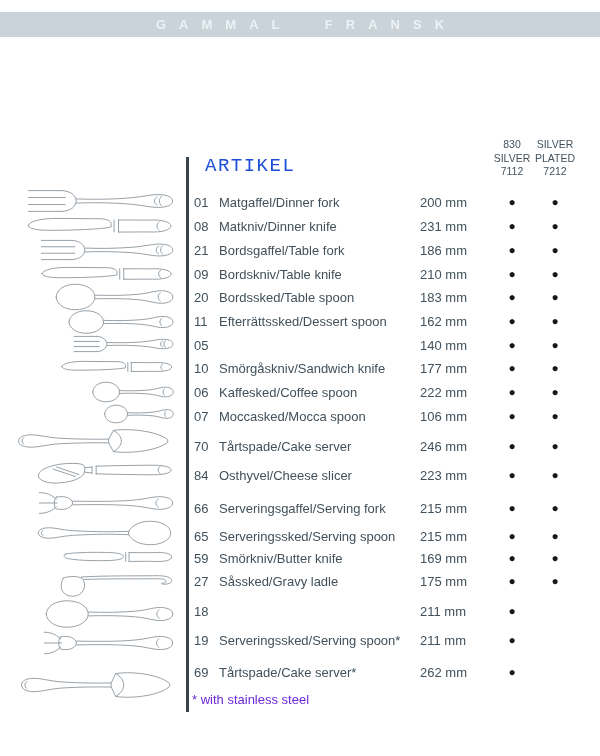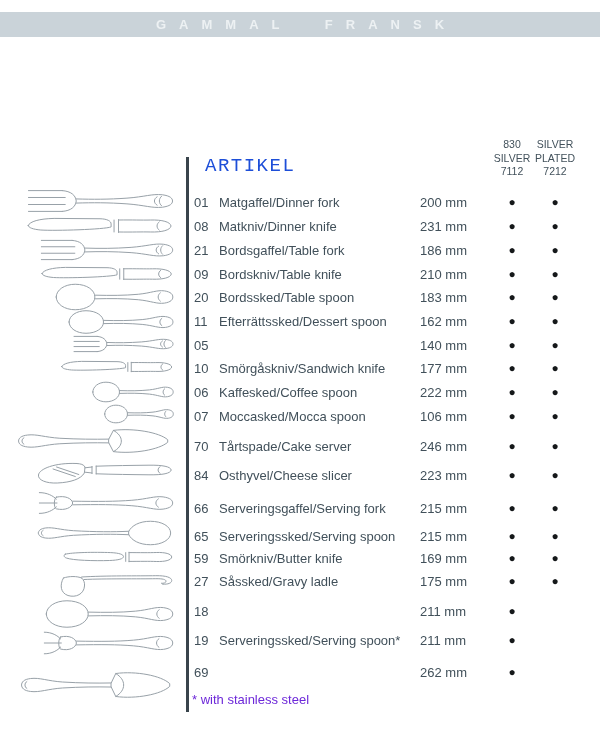--- a/index.html
+++ b/index.html
@@ -257,20 +257,21 @@
   </div>
   <div class="row" style="top:633px">
     <span class="code">19</span>
     <span class="name">Serveringssked/Serving spoon*</span>
     <span class="size">211 mm</span>
     <span class="dot d1">●</span>
     <span class="dot d2"></span>
   </div>
   <div class="row" style="top:665px">
     <span class="code">69</span>
+    <span class="name">Tårtspade/Cake server*</span>
     <span class="size">262 mm</span>
     <span class="dot d1">●</span>
     <span class="dot d2"></span>
   </div>
 
   <div class="footnote">* with stainless steel</div>
 
 </div>
 
 </body></html>

